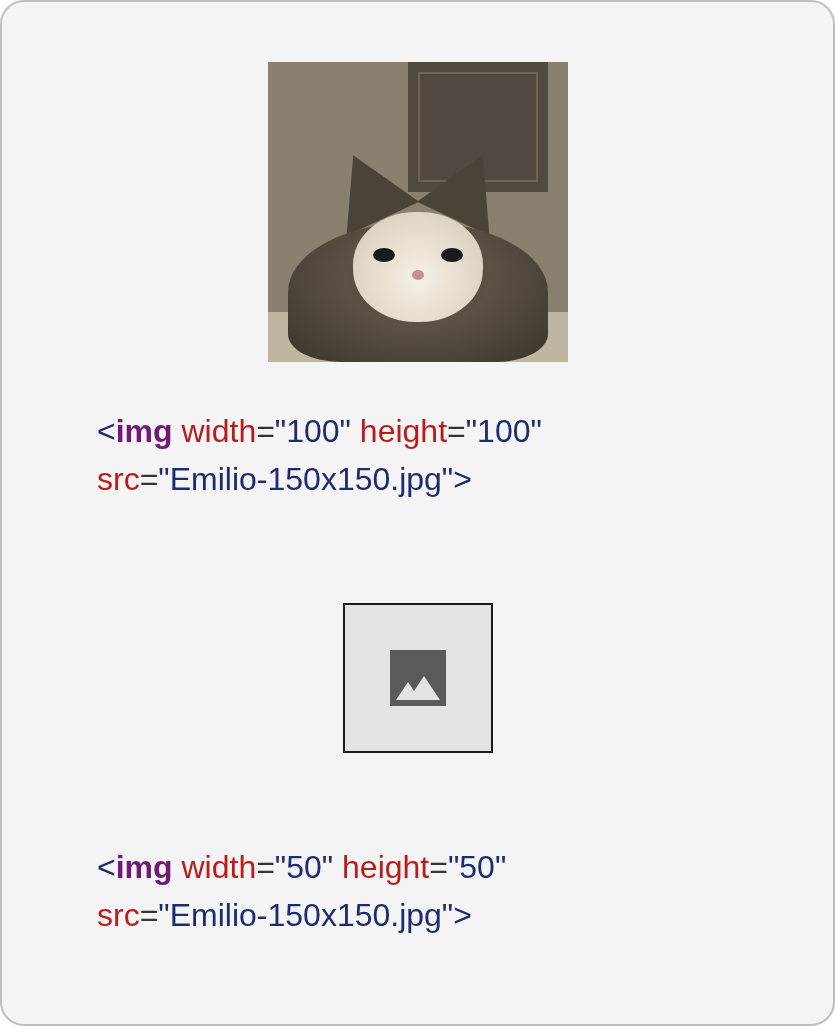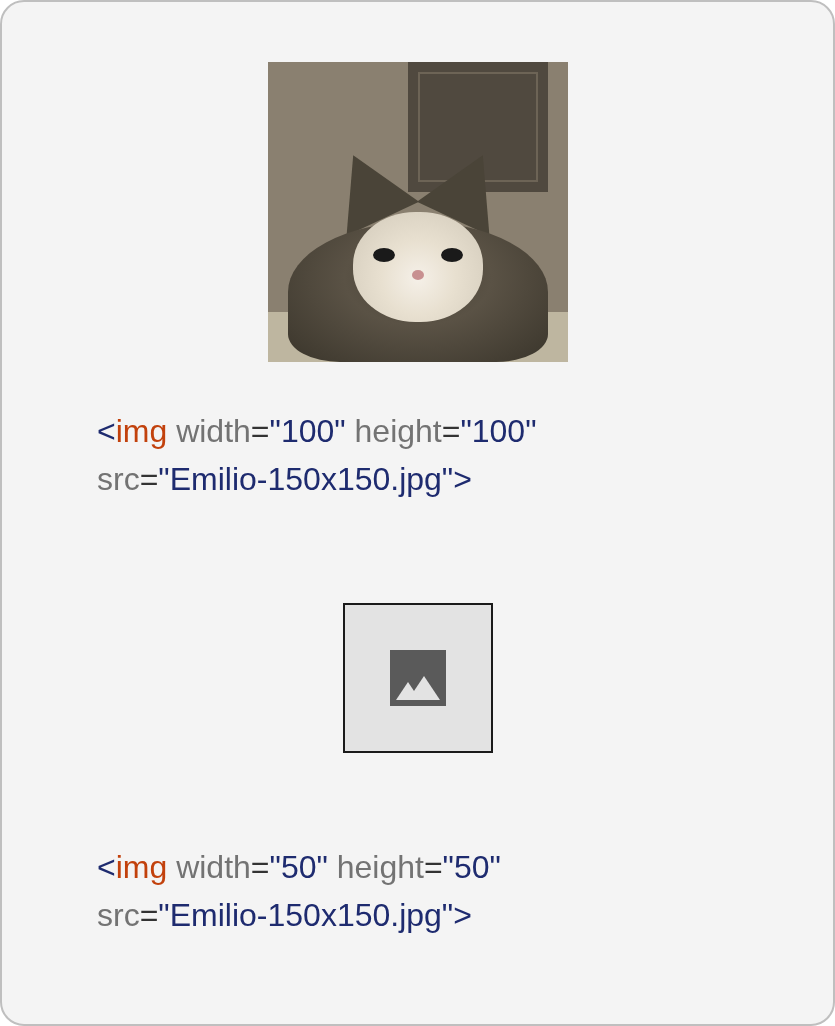--- a/index.html
+++ b/index.html
@@ -178,22 +178,22 @@
     }
     .code-line {
       font-size: 32px;
       line-height: 1.5;
       width: 100%;
       text-align: left;
       white-space: nowrap;
       padding-left: 15px;
     }
     .tok-bracket { color: #1e2b6f; }
-    .tok-tag { color: #c2410c; }
-    .tok-attr { color: #737373; }
+    .tok-tag { color: #701a75; font-weight: bold; }
+    .tok-attr { color: #b91c1c; }
     .tok-eq { color: #333333; }
     .tok-val { color: #1e2b6f; }
   </style>
 </head>
 <body>
 
 <div class="card">
 
   <div class="example-block first">
     <div class="cat-image">

